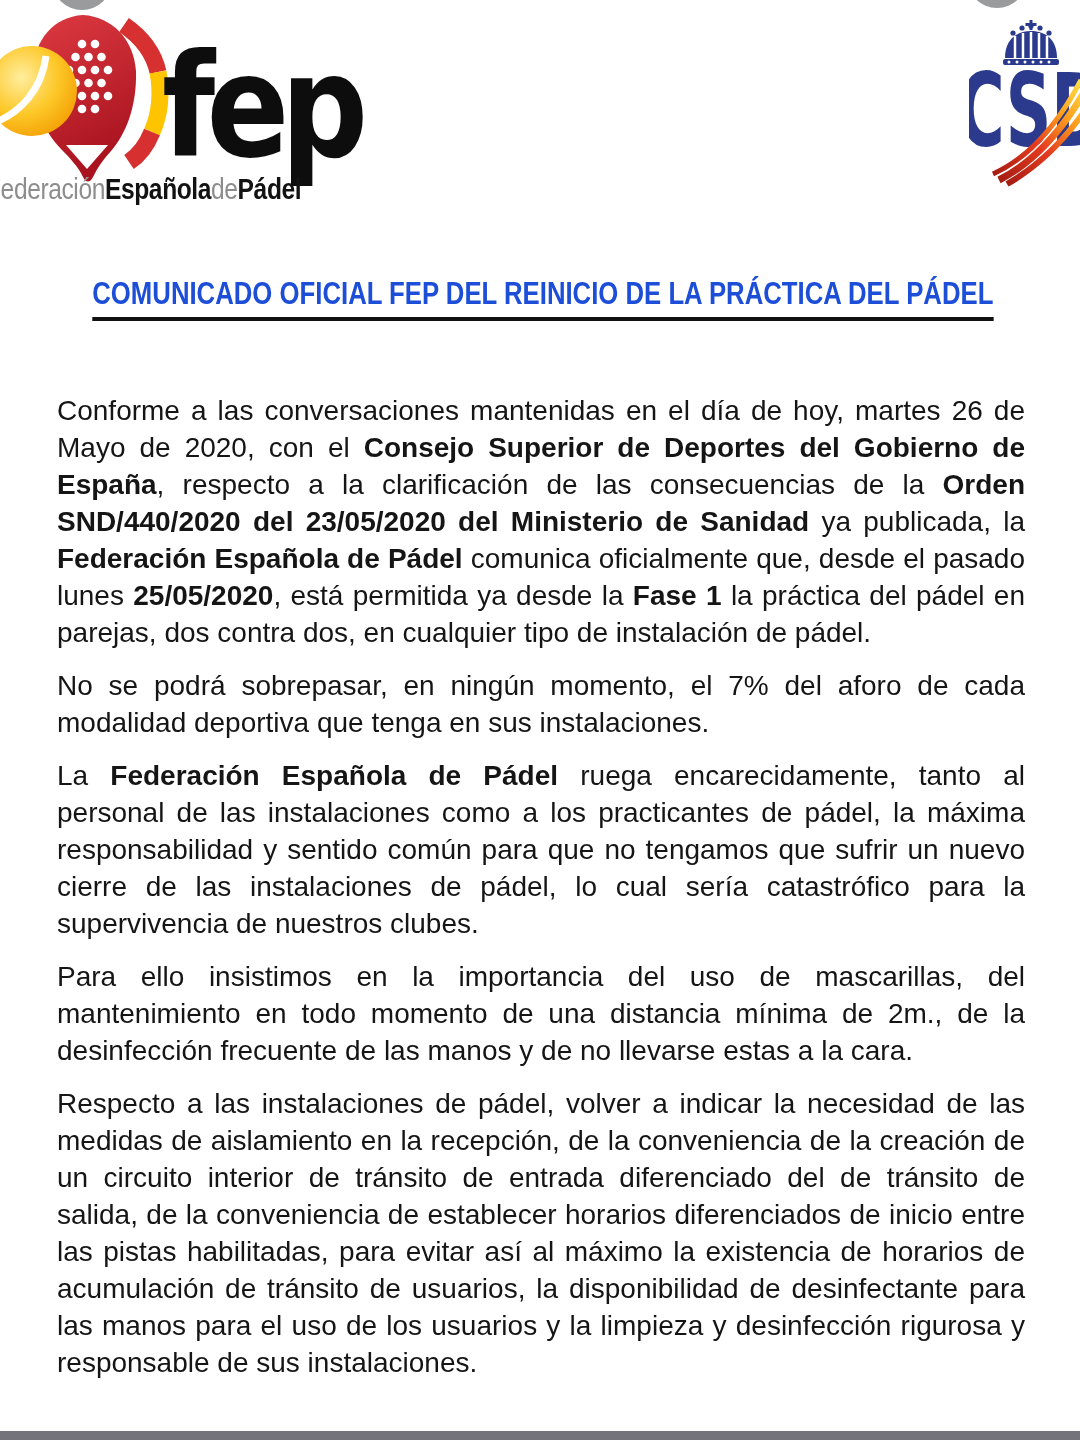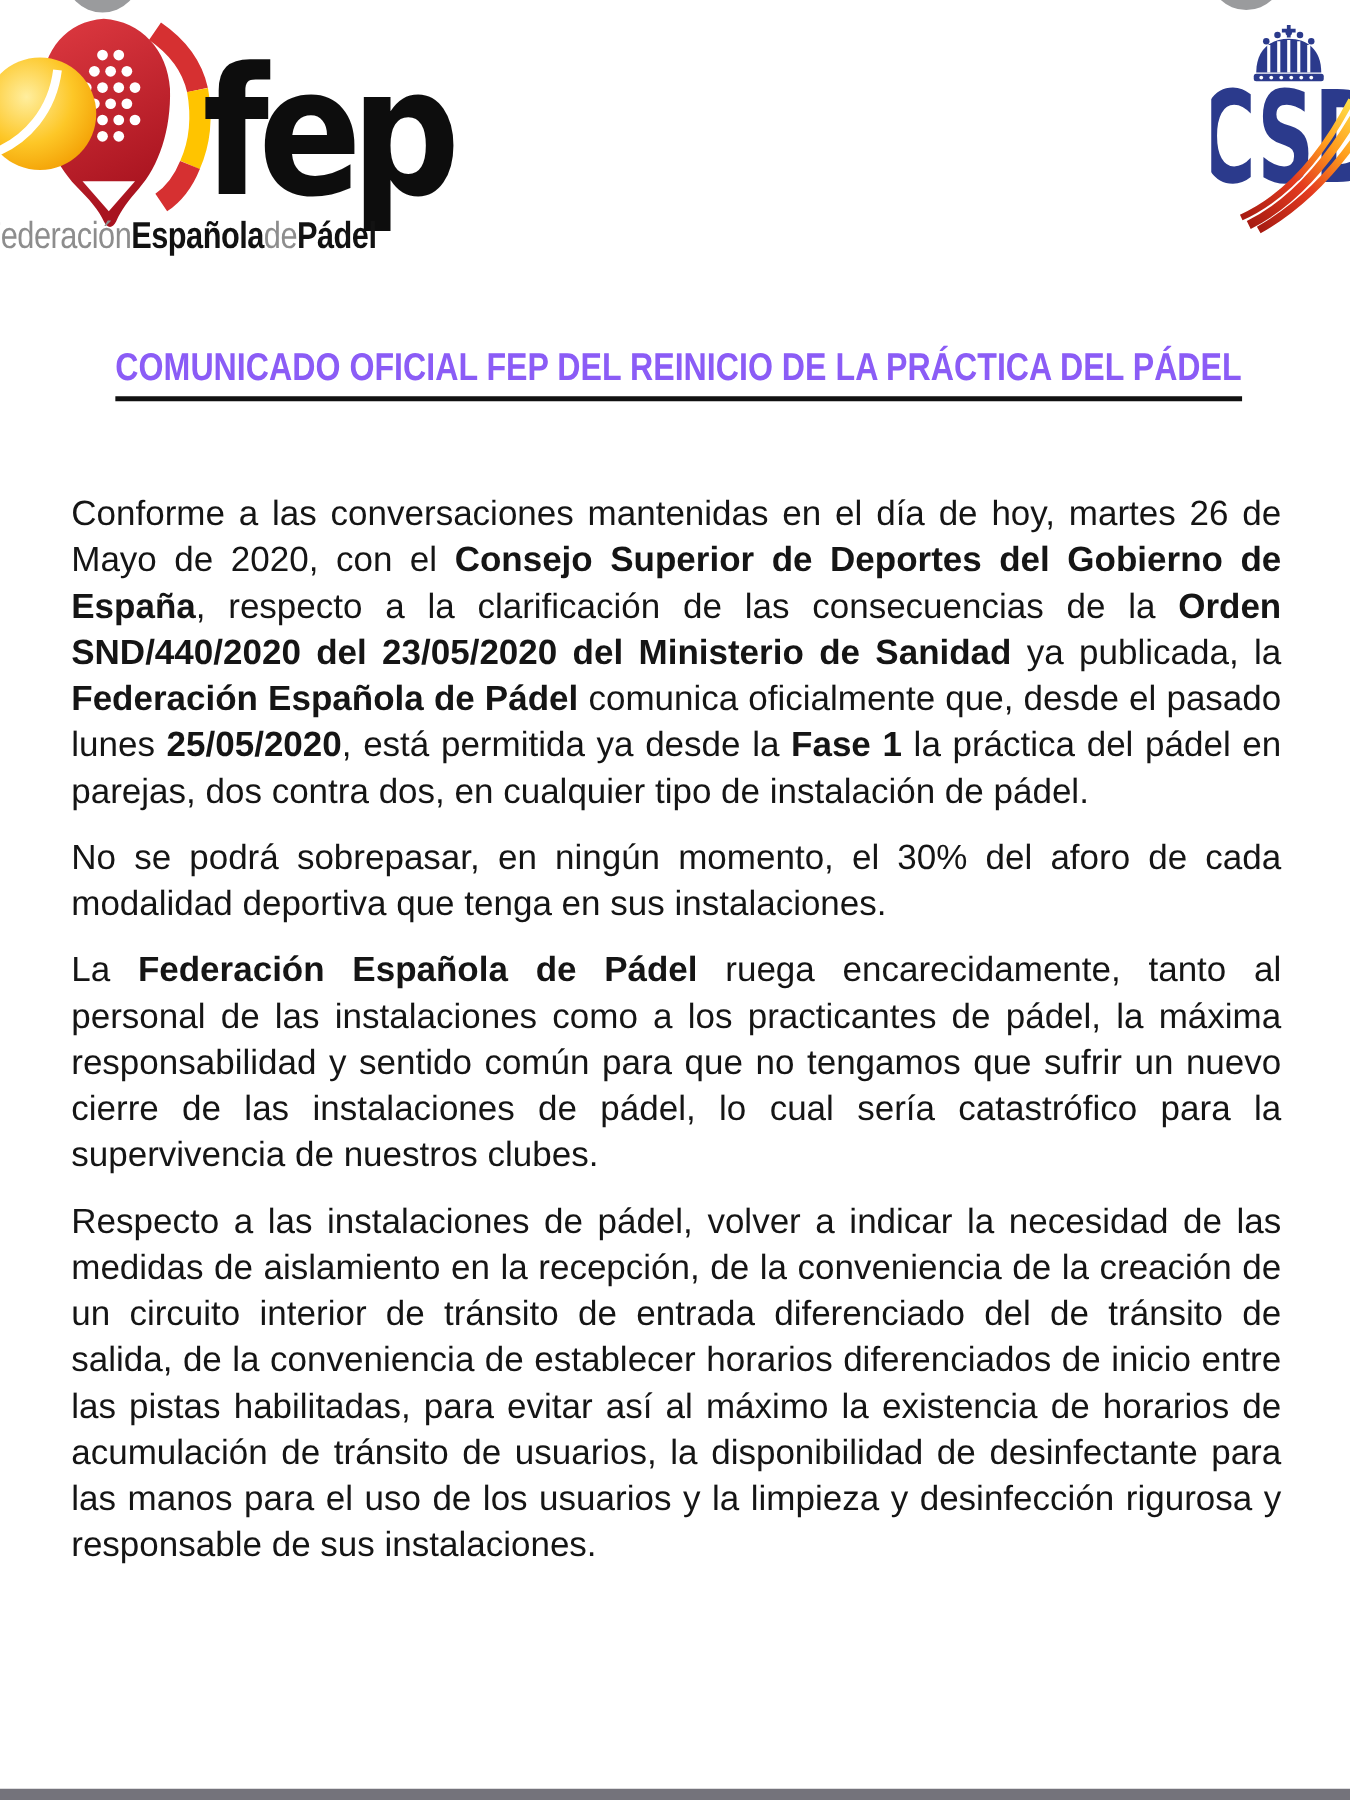--- a/index.html
+++ b/index.html
@@ -29,21 +29,21 @@
   }
   .fep-tagline .tl-gray  { color:#8d8d8d; font-weight:400; }
   .fep-tagline .tl-black { color:#121212; font-weight:700; }
 
   
   .csd-logo { position:absolute; left:969px; top:18px; width:135px; height:175px; }
 
   
   .doc-title {
     position:absolute; top:276px; left:0; width:1080px;
-    text-align:center; font-size:31px; font-weight:700; color:#8b5cf6;
+    text-align:center; font-size:31px; font-weight:700; color:#1d4ed8;
     white-space:nowrap;
   }
   .doc-title .title-inner {
     display:inline-block; transform:scaleX(0.83); transform-origin:center top;
     border-bottom:4px solid #111; padding-bottom:5px; letter-spacing:0px;
   }
 
   
   .doc-body {
     position:absolute; top:392px; left:57px; width:968px;
@@ -161,20 +161,21 @@
         <path d="M 30 162 C 62 146 92 116 120 66" stroke-width="7"></path>
         <path d="M 38 166 C 70 148 100 120 128 74" stroke-width="6"></path>
       </g>
     </svg>
   </div>
 
   <h1 class="doc-title"><span class="title-inner">COMUNICADO OFICIAL FEP DEL REINICIO DE LA PRÁCTICA DEL PÁDEL</span></h1>
 
   <div class="doc-body" id="doc-body">
       <p><span>Conforme a las conversaciones mantenidas en el día de hoy, martes 26 de Mayo de 2020, con el </span><b>Consejo Superior de Deportes del Gobierno de España</b><span>, respecto a la clarificación de las consecuencias de la </span><b>Orden SND/440/2020 del 23/05/2020 del Ministerio de Sanidad</b><span> ya publicada, la </span><b>Federación Española de Pádel</b><span> comunica oficialmente que, desde el pasado lunes </span><b>25/05/2020</b><span>, está permitida ya desde la </span><b>Fase 1</b><span> la práctica del pádel en parejas, dos contra dos, en cualquier tipo de instalación de pádel.</span></p>
-      <p><span>No se podrá sobrepasar, en ningún momento, el 30% del aforo de cada modalidad deportiva que tenga en sus instalaciones.</span></p>
+      <p><span>No se podrá sobrepasar, en ningún momento, el 7% del aforo de cada modalidad deportiva que tenga en sus instalaciones.</span></p>
       <p><span>La </span><b>Federación Española de Pádel</b><span> ruega encarecidamente, tanto al personal de las instalaciones como a los practicantes de pádel, la máxima responsabilidad y sentido común para que no tengamos que sufrir un nuevo cierre de las instalaciones de pádel, lo cual sería catastrófico para la supervivencia de nuestros clubes.</span></p>
+      <p><span>Para ello insistimos en la importancia del uso de mascarillas, del mantenimiento en todo momento de una distancia mínima de 2m., de la desinfección frecuente de las manos y de no llevarse estas a la cara.</span></p>
       <p><span>Respecto a las instalaciones de pádel, volver a indicar la necesidad de las medidas de aislamiento en la recepción, de la conveniencia de la creación de un circuito interior de tránsito de entrada diferenciado del de tránsito de salida, de la conveniencia de establecer horarios diferenciados de inicio entre las pistas habilitadas, para evitar así al máximo la existencia de horarios de acumulación de tránsito de usuarios, la disponibilidad de desinfectante para las manos para el uso de los usuarios y la limpieza y desinfección rigurosa y responsable de sus instalaciones.</span></p>
     </div>
 
   <div class="bottom-bar"></div>
 
 </div>
 
 </body></html>

